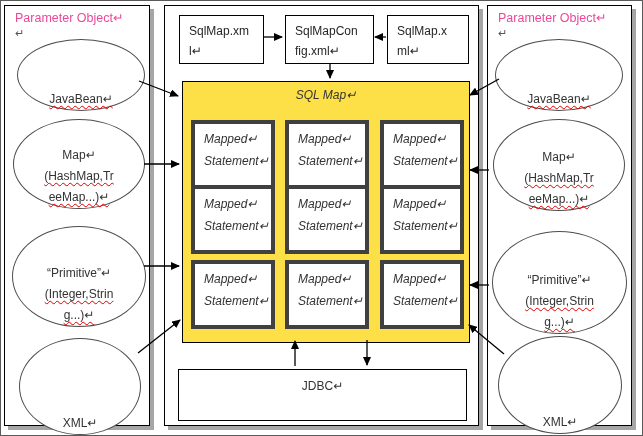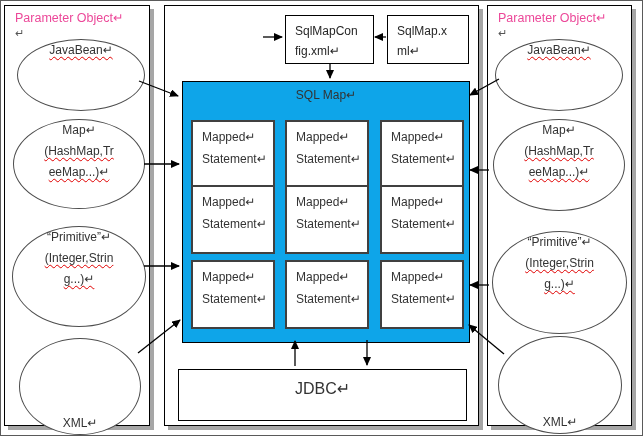--- a/index.html
+++ b/index.html
@@ -9,45 +9,45 @@
   }
   .frame{position:absolute;left:0;top:0;width:641px;height:434px;border:1px solid #5a5a5a;}
   .panel{
     position:absolute;background:#fff;border:1px solid #000;
     box-shadow:4px 4px 0 #a6a6a6;
   }
   .panel-title{position:absolute;left:10px;top:4px;font-size:12.5px;color:#ec4899;white-space:nowrap;}
   .stray{position:absolute;left:10px;top:21px;font-size:11px;color:#555;}
   .ellipse{
     position:absolute;border:1px solid #4d4d4d;border-radius:50%;
-    display:flex;flex-direction:column;align-items:center;justify-content:flex-start;
+    display:flex;flex-direction:column;align-items:center;justify-content:flex-end;
     text-align:center;font-size:12px;color:#333;line-height:21px;background:#fff;
   }
   .ellipse.topalign{justify-content:flex-end;padding-top:13px;}
   .eline{display:block;white-space:nowrap;}
   .sq{
     text-decoration:underline;text-decoration-style:wavy;
     text-decoration-color:#e00000;text-decoration-thickness:1px;
     text-underline-offset:2px;
   }
   .box{
     position:absolute;background:#fff;border:1px solid #000;
     font-size:12px;color:#262626;line-height:20px;
   }
   .box .bline{display:block;}
   .filebox{padding:5px 4px 0 9px;text-align:left;}
-  .sqlmap{position:absolute;border:1px solid #000;background:#0ea5e9;}
+  .sqlmap{position:absolute;border:1px solid #000;background:#fde047;font-style:italic;}
   .sqlmap-title{display:block;text-align:center;margin-top:6px;font-size:12px;color:#333;}
   .stmt{
-    position:absolute;width:84px;height:69px;border:2px solid #404040;background:#fff;
+    position:absolute;width:84px;height:69px;border:4px solid #404040;background:#fff;
     font-size:12px;color:#333;line-height:22px;padding:4px 0 0 9px;box-sizing:border-box;
   }
   .jdbc{
     position:absolute;border:1px solid #000;background:#fff;
-    text-align:center;font-size:16px;color:#333;padding-top:9px;box-sizing:border-box;
+    text-align:center;font-size:12px;color:#333;padding-top:9px;box-sizing:border-box;
   }
   svg.overlay{position:absolute;left:0;top:0;pointer-events:none;}
 </style>
 </head>
 <body>
 
 <div class="frame"></div>
 
 <div class="panel" style="left:4px;top:5px;width:144px;height:419px;">
   <div class="panel-title">Parameter Object↵</div>
@@ -69,20 +69,24 @@
     <span class="eline sq">g...)↵</span>
   </div>
 
   <div class="ellipse topalign" style="left:14px;top:332px;width:120px;height:82px;">
     <span class="eline">XML↵</span>
   </div>
 </div>
 
 <div class="panel" style="left:164px;top:5px;width:313px;height:419px;">
 
+  <div class="box filebox" style="left:14px;top:9px;width:85px;height:49px;box-sizing:border-box;">
+    <span class="bline">SqlMap.xm</span>
+    <span class="bline">l↵</span>
+  </div>
 
   <div class="box filebox" style="left:222px;top:9px;width:82px;height:49px;box-sizing:border-box;">
     <span class="bline">SqlMap.x</span>
     <span class="bline">ml↵</span>
   </div>
 
   <div class="box filebox" style="left:120px;top:9px;width:89px;height:49px;box-sizing:border-box;">
     <span class="bline">SqlMapCon</span>
     <span class="bline">fig.xml↵</span>
   </div>

